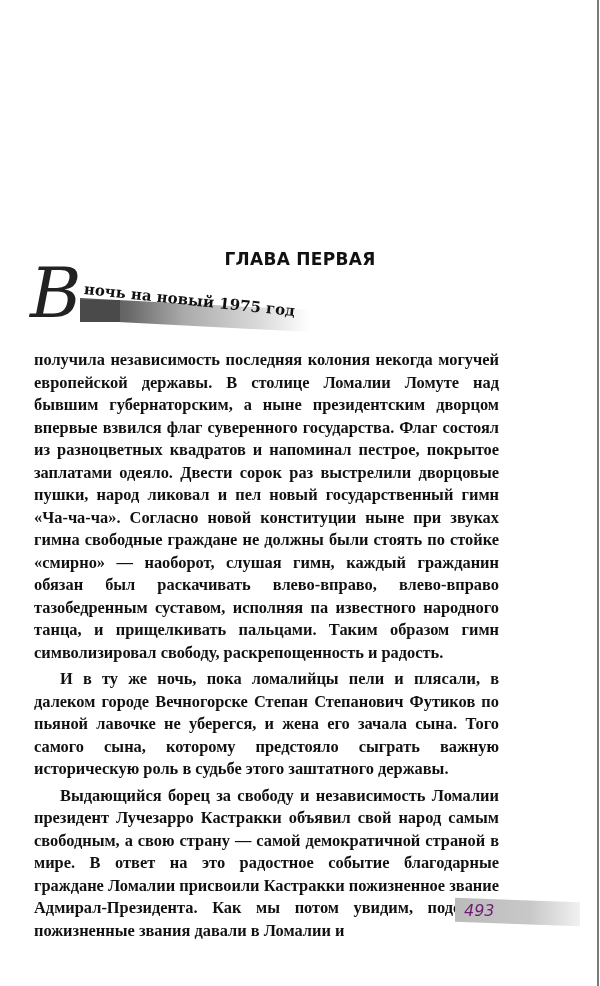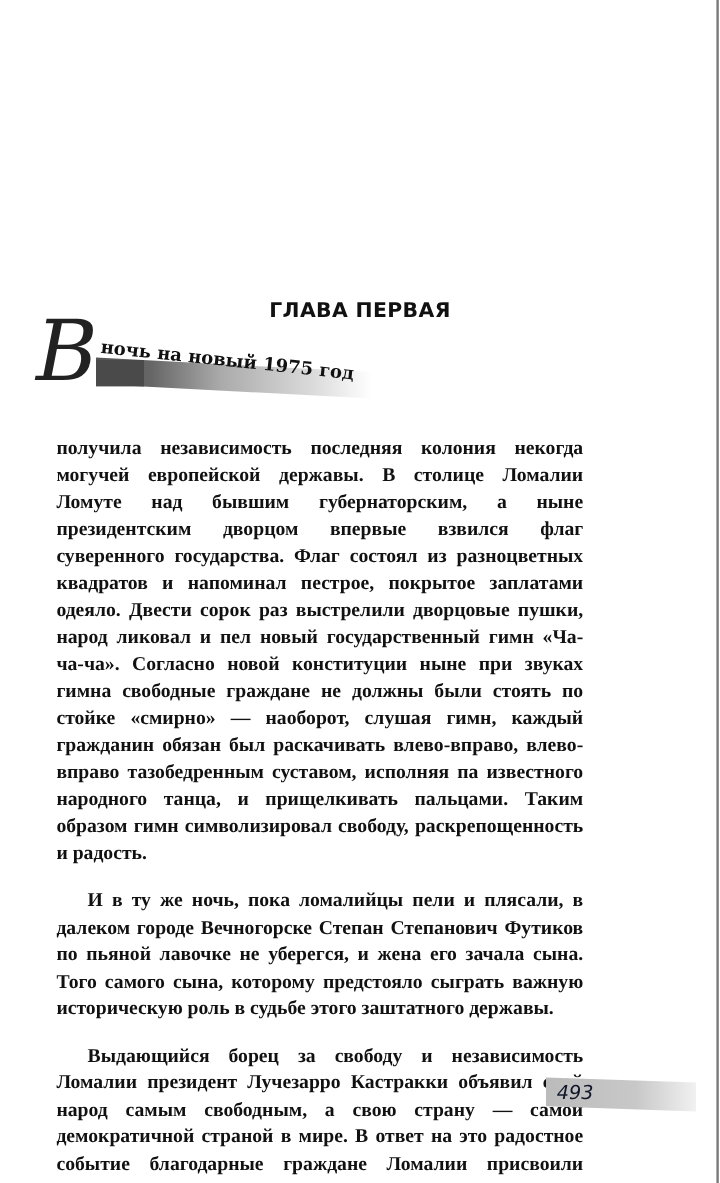--- a/index.html
+++ b/index.html
@@ -29,30 +29,30 @@
     }
     .opening .lead {
       position: absolute; left: 54px; top: 8px; font-size: 15px; font-weight: bold;
       transform: rotate(6deg); transform-origin: left center; white-space: nowrap; color: #111;
     }
     .body-text {
       position: absolute; left: 30px; top: 345px; width: 473px;
       font-size: 14.6px; line-height: 22.5px; text-align: justify; font-weight: bold;
       font-family: "Liberation Serif", serif; font-size: 16.4px;
     }
-    .body-text p { margin: 17px; text-indent: 0; }
+    .body-text p { margin: 4px; text-indent: 0; }
     .body-text p.indent { text-indent: 26px; }
     .page-number-band {
       position: absolute; left: 455px; top: 900px; width: 125px; height: 24px;
       background: linear-gradient(to right, #bbb 0, #c8c8c8 60%, rgba(220,220,220,0.4) 100%);
       transform: skewY(2deg);
     }
     .page-number {
       position: absolute; left: 464px; top: 901px; font-family: "DejaVu Sans", sans-serif;
-      font-size: 16px; color: #0f172a; font-style: italic;
+      font-size: 16px; color: #701a75; font-style: italic;
     }
   </style>
 </head>
 <body>
 
 <div class="page-edge"></div>
 
 <div class="chapter-title">ГЛАВА ПЕРВАЯ</div>
 
 <div class="opening">

